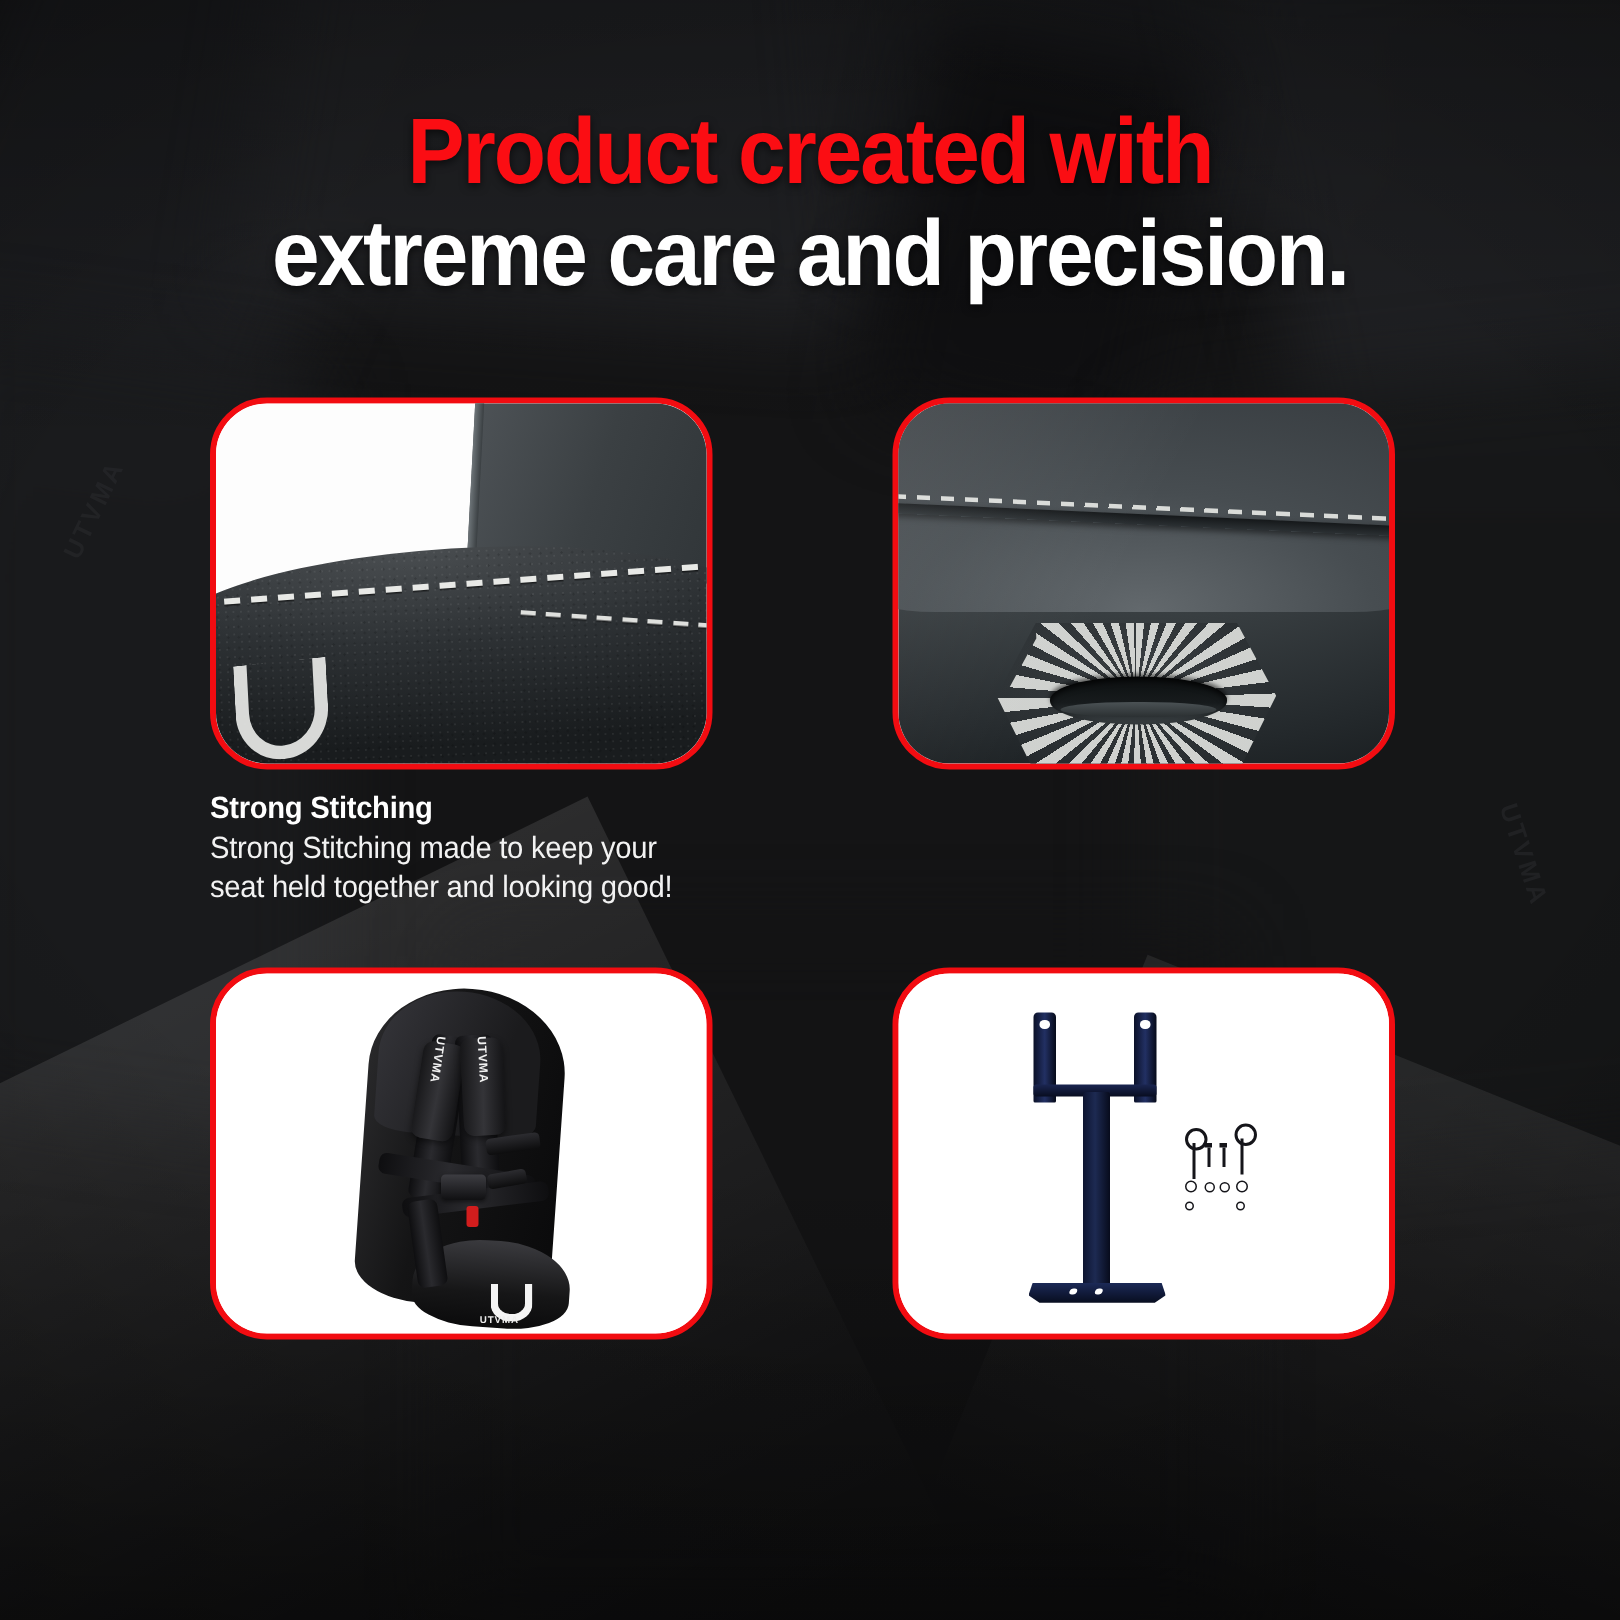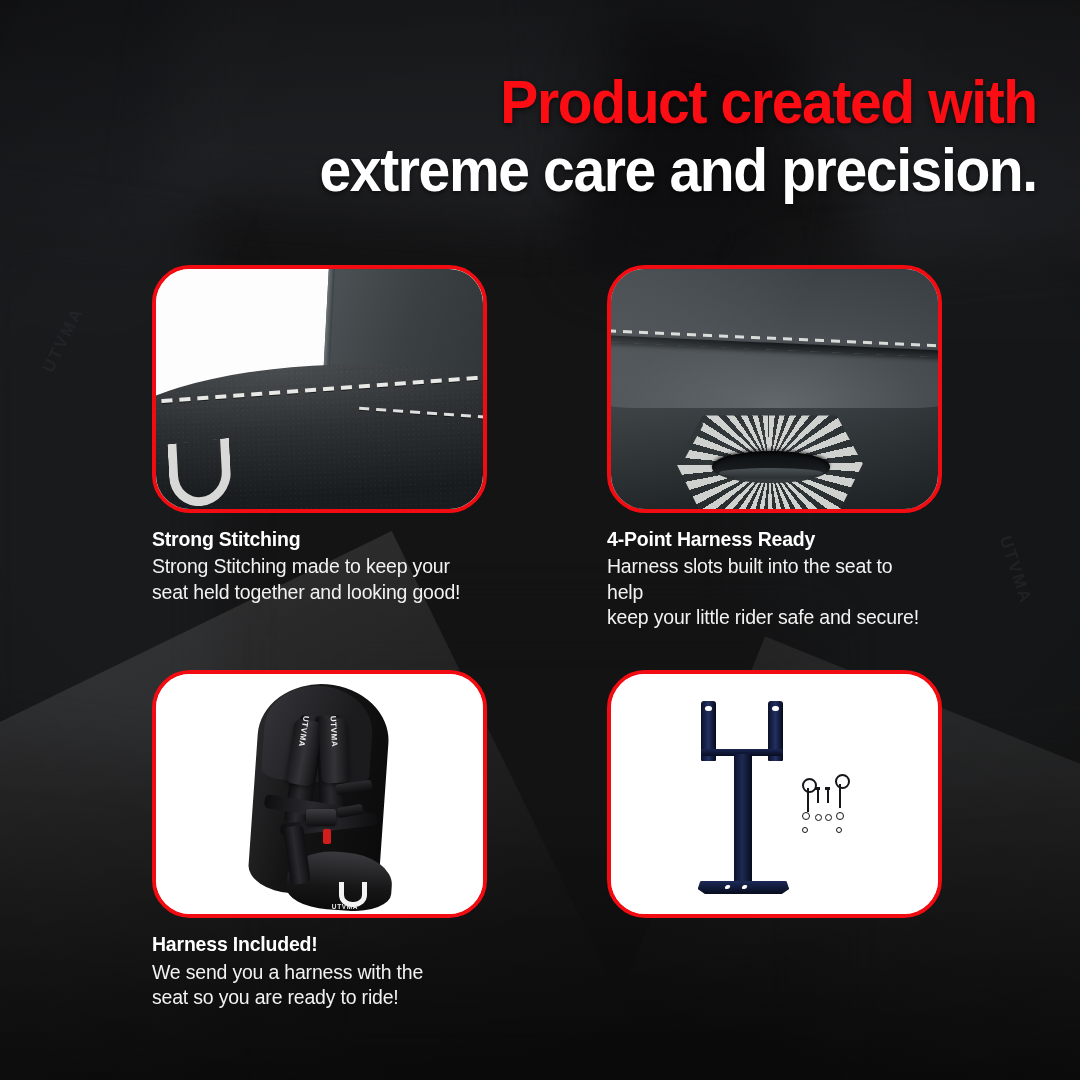--- a/index.html
+++ b/index.html
@@ -81,21 +81,21 @@
     position:absolute; inset:0;
     background:
       radial-gradient(130% 90% at 50% 42%, rgba(0,0,0,0) 38%, rgba(0,0,0,.55) 100%),
       linear-gradient(180deg, rgba(0,0,0,.30), rgba(0,0,0,0) 28%, rgba(0,0,0,0) 72%, rgba(0,0,0,.35));
   }
 
   
   .headline {
     position:absolute;
     left:0; right:0; top:72px;
-    text-align:right;
+    text-align:center;
     z-index:6;
   }
   .headline .line {
     display:block;
     font-weight:700;
     letter-spacing:-1.5px;
     line-height:.96;
     white-space:nowrap;
     transform:scaleX(.92);
   }
@@ -107,21 +107,21 @@
   .headline .line2 {
     font-size:62px;
     color:#ffffff;
     margin-top:8px;
     text-shadow:0 2px 6px rgba(0,0,0,.6);
   }
 
   
   .grid {
     position:absolute;
-    left:152px; top:265px;
+    left:140px; top:265px;
     width:800px;
     display:grid;
     grid-template-columns:335px 335px;
     column-gap:120px;
     row-gap:41px;
     z-index:5;
   }
   .cell { width:335px; }
 
   .thumb {
@@ -462,25 +462,20 @@
       <div class="thumb">
         <div class="p2">
           <div class="dome"></div>
           <div class="seam"></div>
           <div class="seam-stitch"></div>
           <div class="hex"></div>
           <div class="hex-stitch"></div>
           <div class="slot"></div>
           <div class="sheen"></div>
         </div>
-      </div>
-      <div class="caption">
-        <div class="cap-title">4-Point Harness Ready</div>
-        <div class="cap-body">Harness slots built into the seat to help
-keep your little rider safe and secure!</div>
       </div>
     </div>
 
     <div class="cell">
       <div class="thumb">
         <div class="p3">
           <div class="seatbody"></div>
           <div class="seatback"></div>
           <div class="base"></div>
           <div class="strap s-l"></div>
@@ -493,25 +488,20 @@
           <div class="strap s-lap2"></div>
           <div class="strap s-sub"></div>
           <div class="adj"></div>
           <div class="adj2"></div>
           <div class="buckle"></div>
           <div class="redtab"></div>
           <div class="badge">
             <span class="badge-txt">UTVMA</span>
           </div>
         </div>
-      </div>
-      <div class="caption">
-        <div class="cap-title">Harness Included!</div>
-        <div class="cap-body">We send you a harness with the
-seat so you are ready to ride!</div>
       </div>
     </div>
 
     <div class="cell">
       <div class="thumb">
         <div class="p4">
           <div class="arm arm-l">
             <div class="arm-hole"></div>
           </div>
           <div class="arm arm-r">

